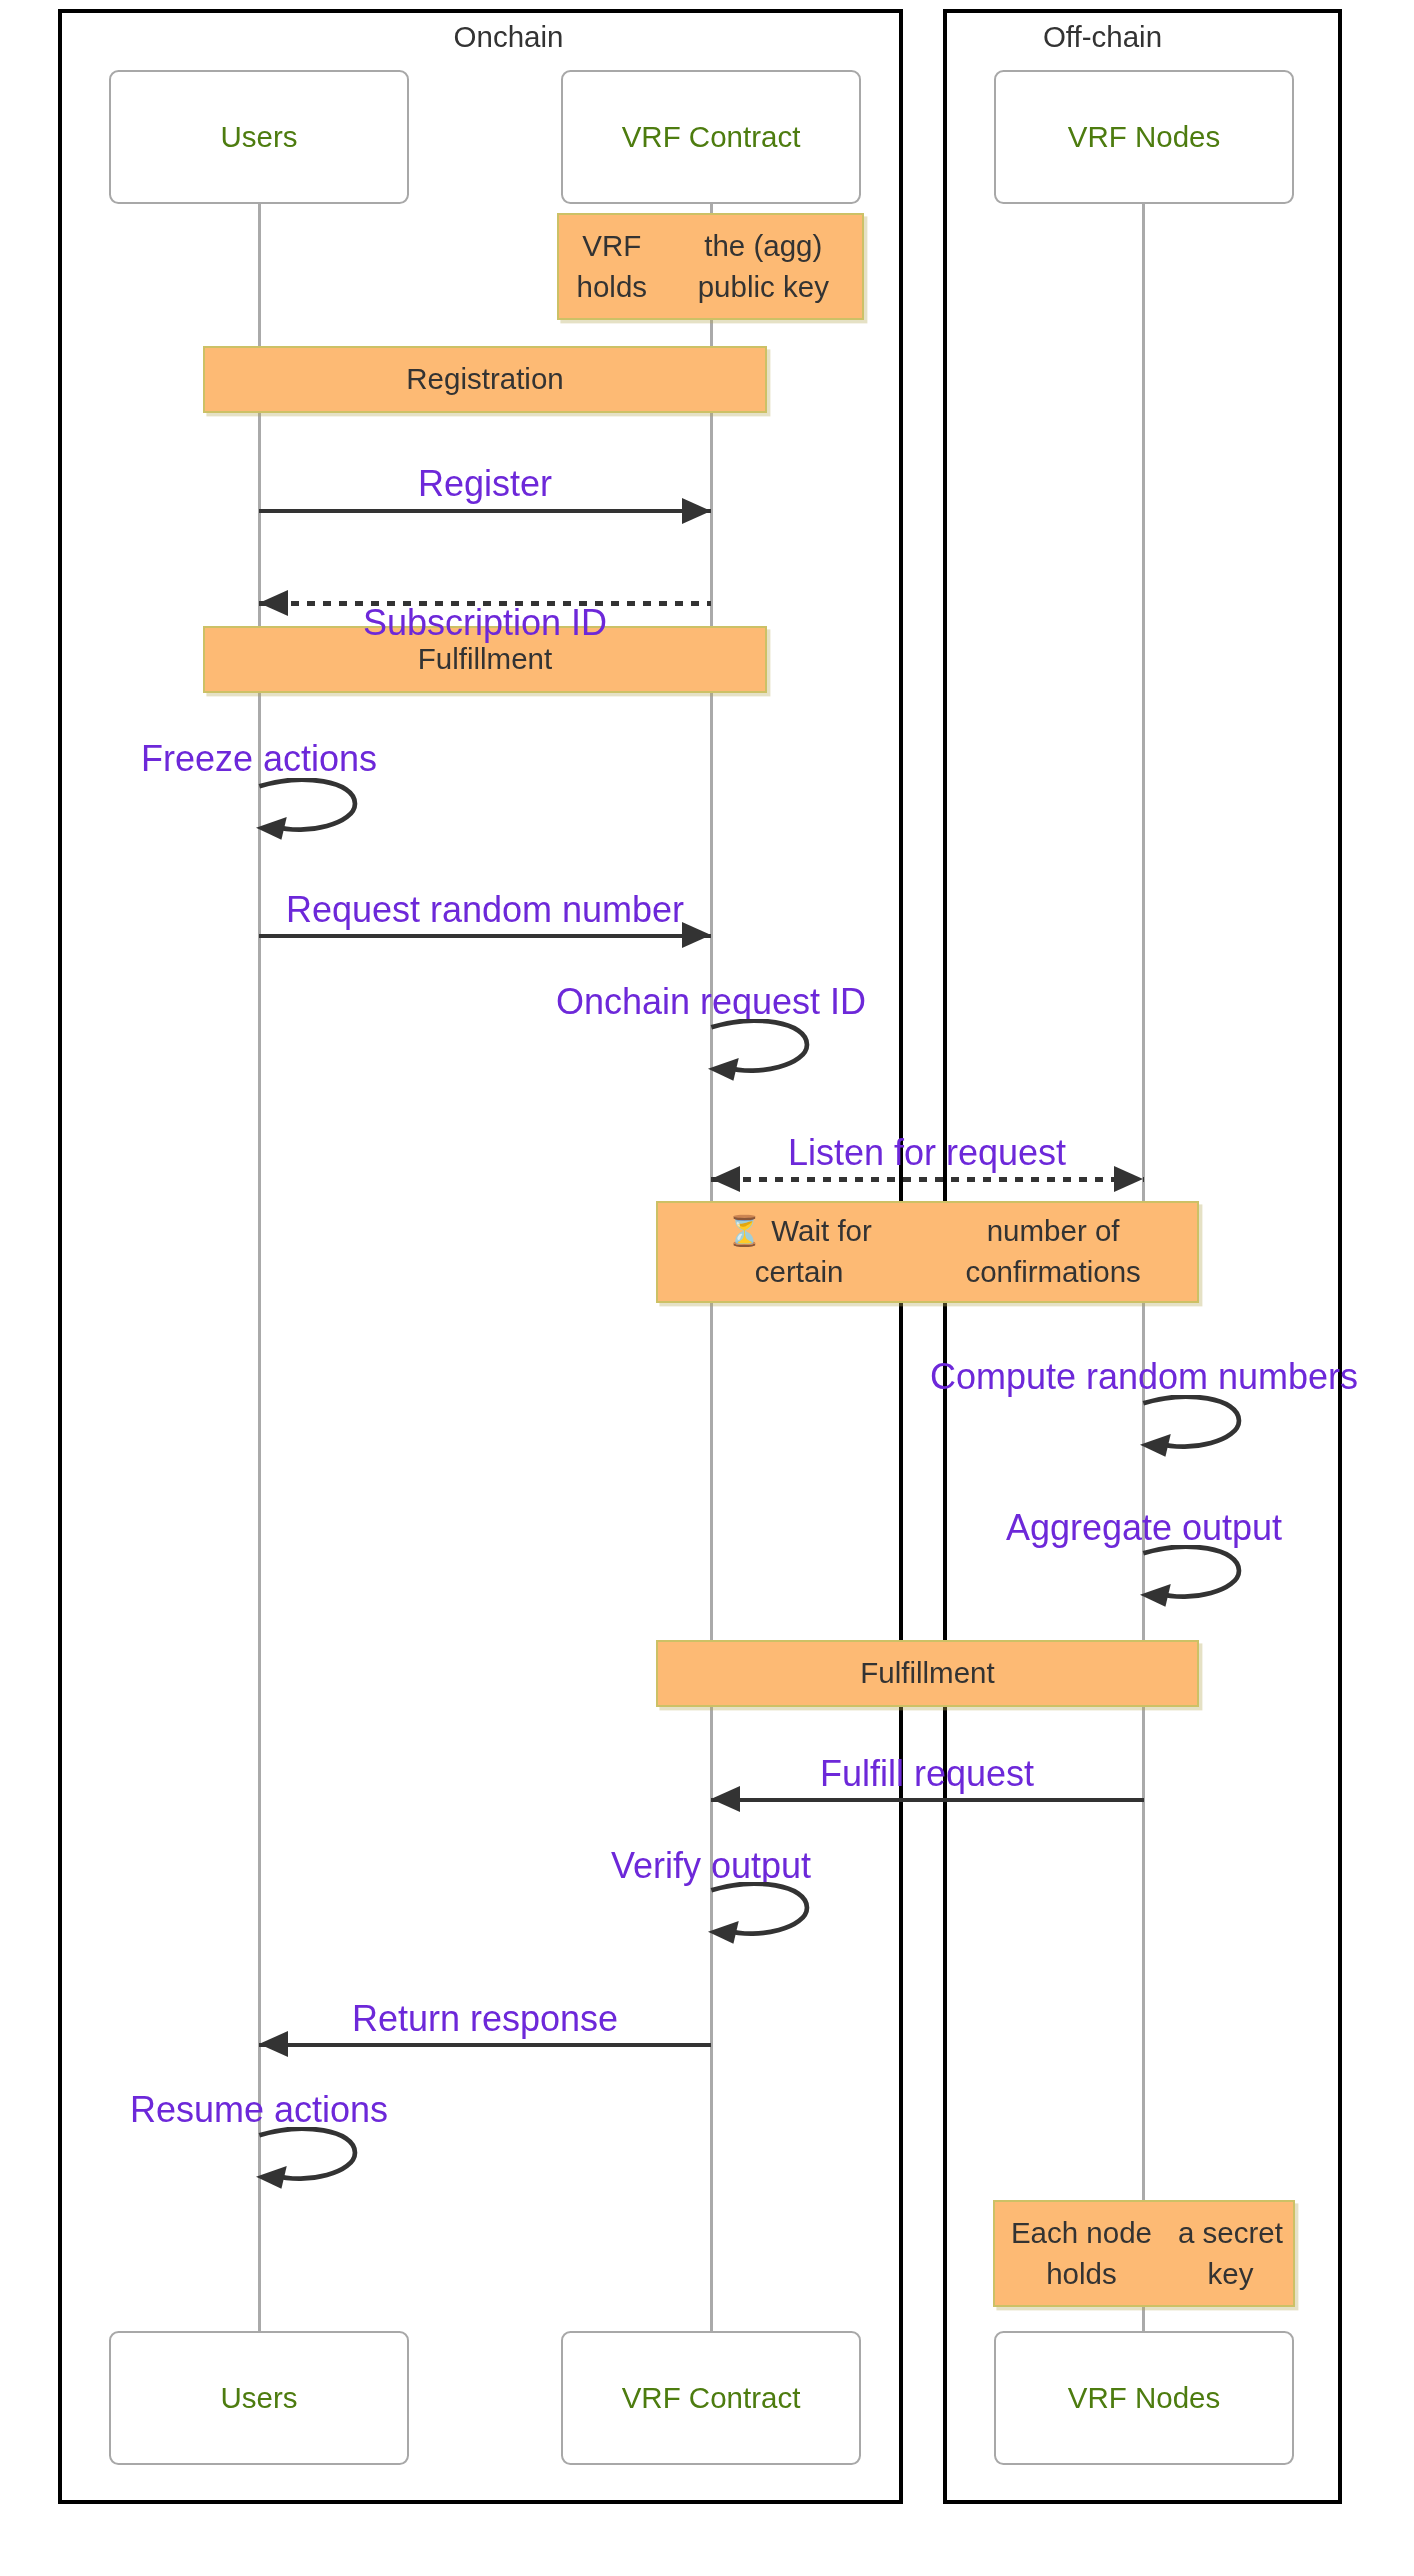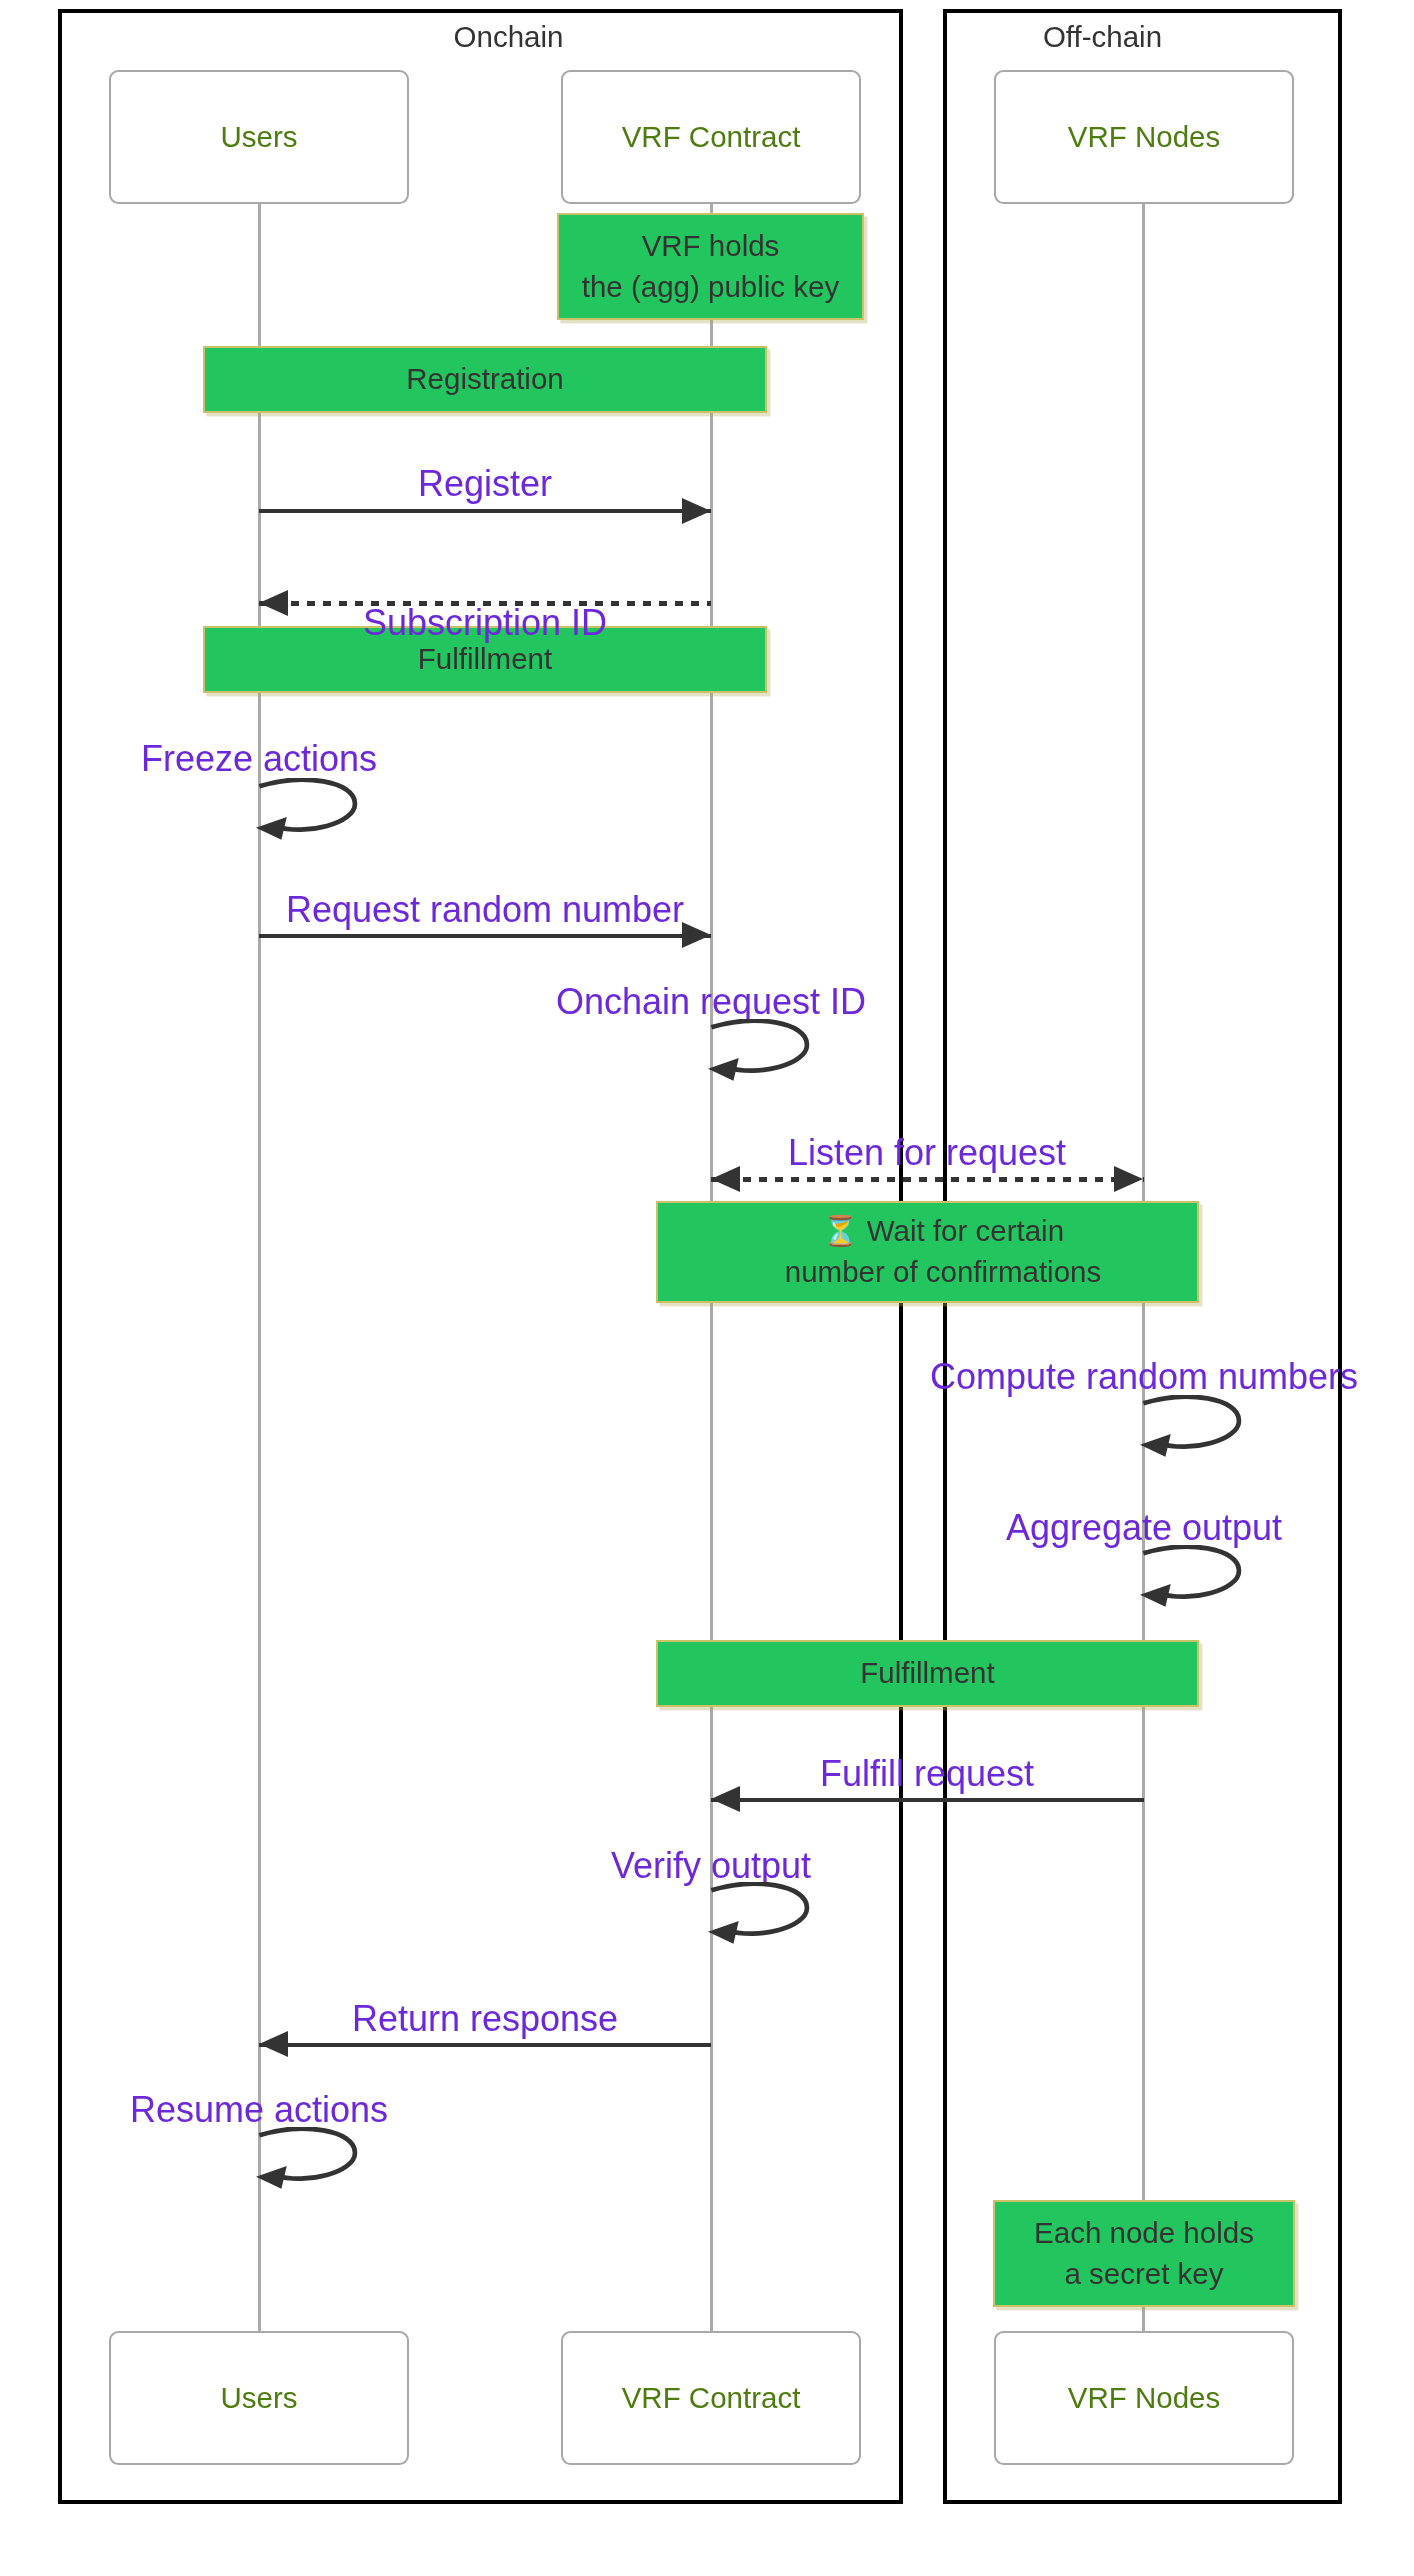--- a/index.html
+++ b/index.html
@@ -10,22 +10,22 @@
   .frame{position:absolute;border:4px solid #000000;box-sizing:border-box;background:transparent;z-index:1;}
   .frame-label{position:absolute;text-align:center;font-size:29.5px;color:#333333;z-index:1;}
   .lifeline{position:absolute;width:3.4px;background:#aaaaaa;z-index:2;}
   .actor{
     position:absolute;width:300px;height:134px;background:#ffffff;
     border:2.7px solid #a8a8a8;border-radius:9.4px;box-sizing:border-box;
     display:flex;align-items:center;justify-content:center;
     font-size:29.5px;color:#4d7c0f;z-index:3;
   }
   .note{
-    position:absolute;background:#22c55e;border:2.7px solid #ccc166;box-sizing:border-box;
-    display:flex;flex-direction:column;align-items:center;justify-content:center;
+    position:absolute;background:#fdba74;border:2.7px solid #ccc166;box-sizing:border-box;
+    display:flex;flex-direction:row;align-items:center;justify-content:center;
     font-size:29.5px;line-height:1.38;text-align:center;color:#333333;z-index:4;
     box-shadow:3.4px 3.4px 0 rgba(180,170,90,0.35);
   }
   .msg{position:absolute;transform:translateX(-50%);white-space:nowrap;font-size:36px;color:#6d28d9;z-index:5;}
   .line{position:absolute;z-index:5;}
   .solid{height:4px;background:#333333;}
   .dotted{height:5.4px;background:repeating-linear-gradient(90deg,#333333 0 8px,transparent 8px 16px);}
   .head{position:absolute;width:0;height:0;z-index:6;}
   .head-r{border-top:13.4px solid transparent;border-bottom:13.4px solid transparent;border-left:29.5px solid #333333;}
   .head-l{border-top:13.4px solid transparent;border-bottom:13.4px solid transparent;border-right:29.5px solid #333333;}

